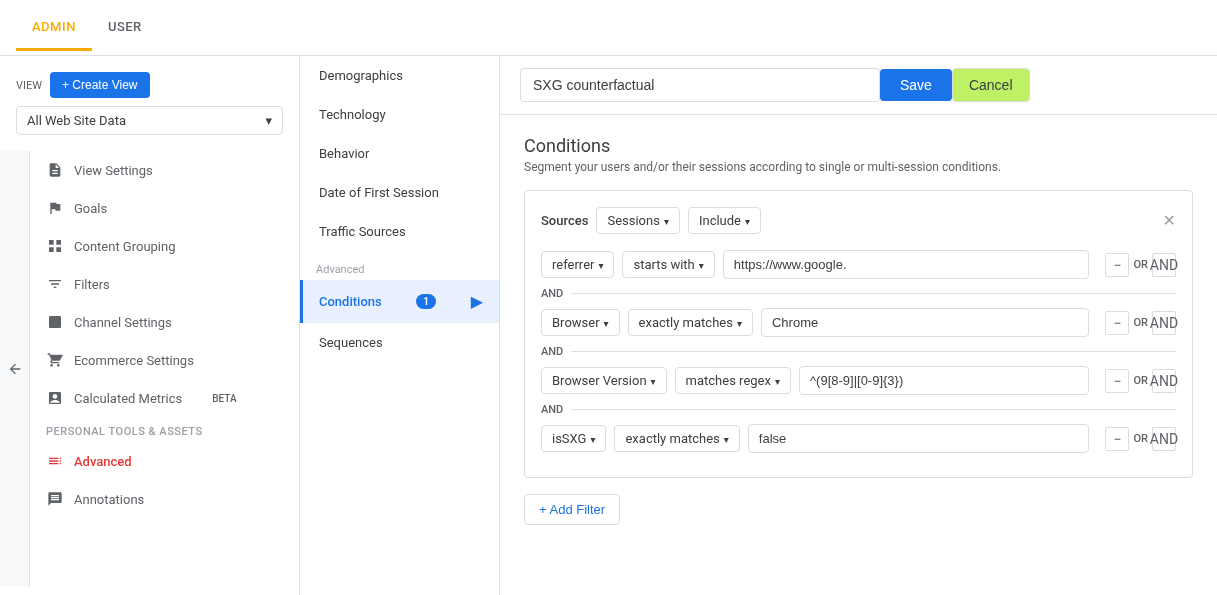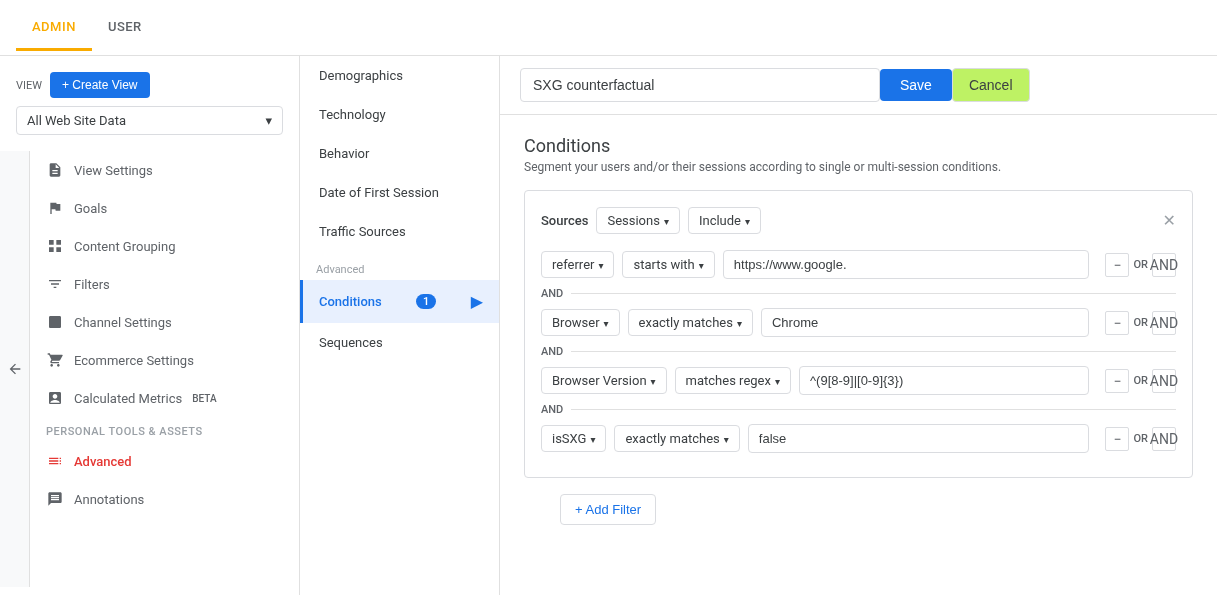--- a/index.html
+++ b/index.html
@@ -337,21 +337,20 @@
 
     .add-filter-btn {
       margin-top: 16px;
       border: 1px solid #dadce0;
       background: #fff;
       border-radius: 4px;
       padding: 7px 14px;
       font-size: 13px;
       color: #1a73e8;
       cursor: pointer;
-      margin-left: 36px;
     }
 
     
     .chevron::after { content: '▾'; font-size: 10px; }
   </style>
 </head>
 <body>
 
 <div class="top-nav">
   <div class="top-nav-tab active">ADMIN</div>
@@ -433,21 +432,21 @@
         <span>Ecommerce Settings</span>
       </div>
 
       <div class="sidebar-item">
         <span class="icon">
           <svg width="16" height="16" viewBox="0 0 24 24" fill="#5f6368">
               <path d="M19 3H5c-1.1 0-2 .9-2 2v14c0 1.1.9 2 2 2h14c1.1 0 2-.9 2-2V5c0-1.1-.9-2-2-2zm-7 3c1.93 0 3.5 1.57 3.5 3.5S13.93 13 12 13s-3.5-1.57-3.5-3.5S10.07 6 12 6zm7 13H5v-.23c0-.62.28-1.2.76-1.58C7.47 15.82 9.64 15 12 15s4.53.82 6.24 2.19c.48.38.76.97.76 1.58V19z"></path>
             </svg>
         </span>
         <span>Calculated Metrics</span>
-        <span style="font-size:10px; color:#5f6368; margin-left:0; font-weight:500;">BETA</span>
+        <span style="font-size:10px; color:#5f6368; margin-left:20px; font-weight:500;">BETA</span>
       </div>
 
       <div class="sidebar-section-label">PERSONAL TOOLS &amp; ASSETS</div>
 
       <div class="sidebar-item segments">
         <span class="icon">
           <svg width="16" height="16" viewBox="0 0 24 24" fill="#e53935">
               <path d="M3 9h14V7H3v2zm0 4h14v-2H3v2zm0 4h14v-2H3v2zm16 0h2v-2h-2v2zm0-10v2h2V7h-2zm0 6h2v-2h-2v2z"></path>
             </svg>
         </span>

